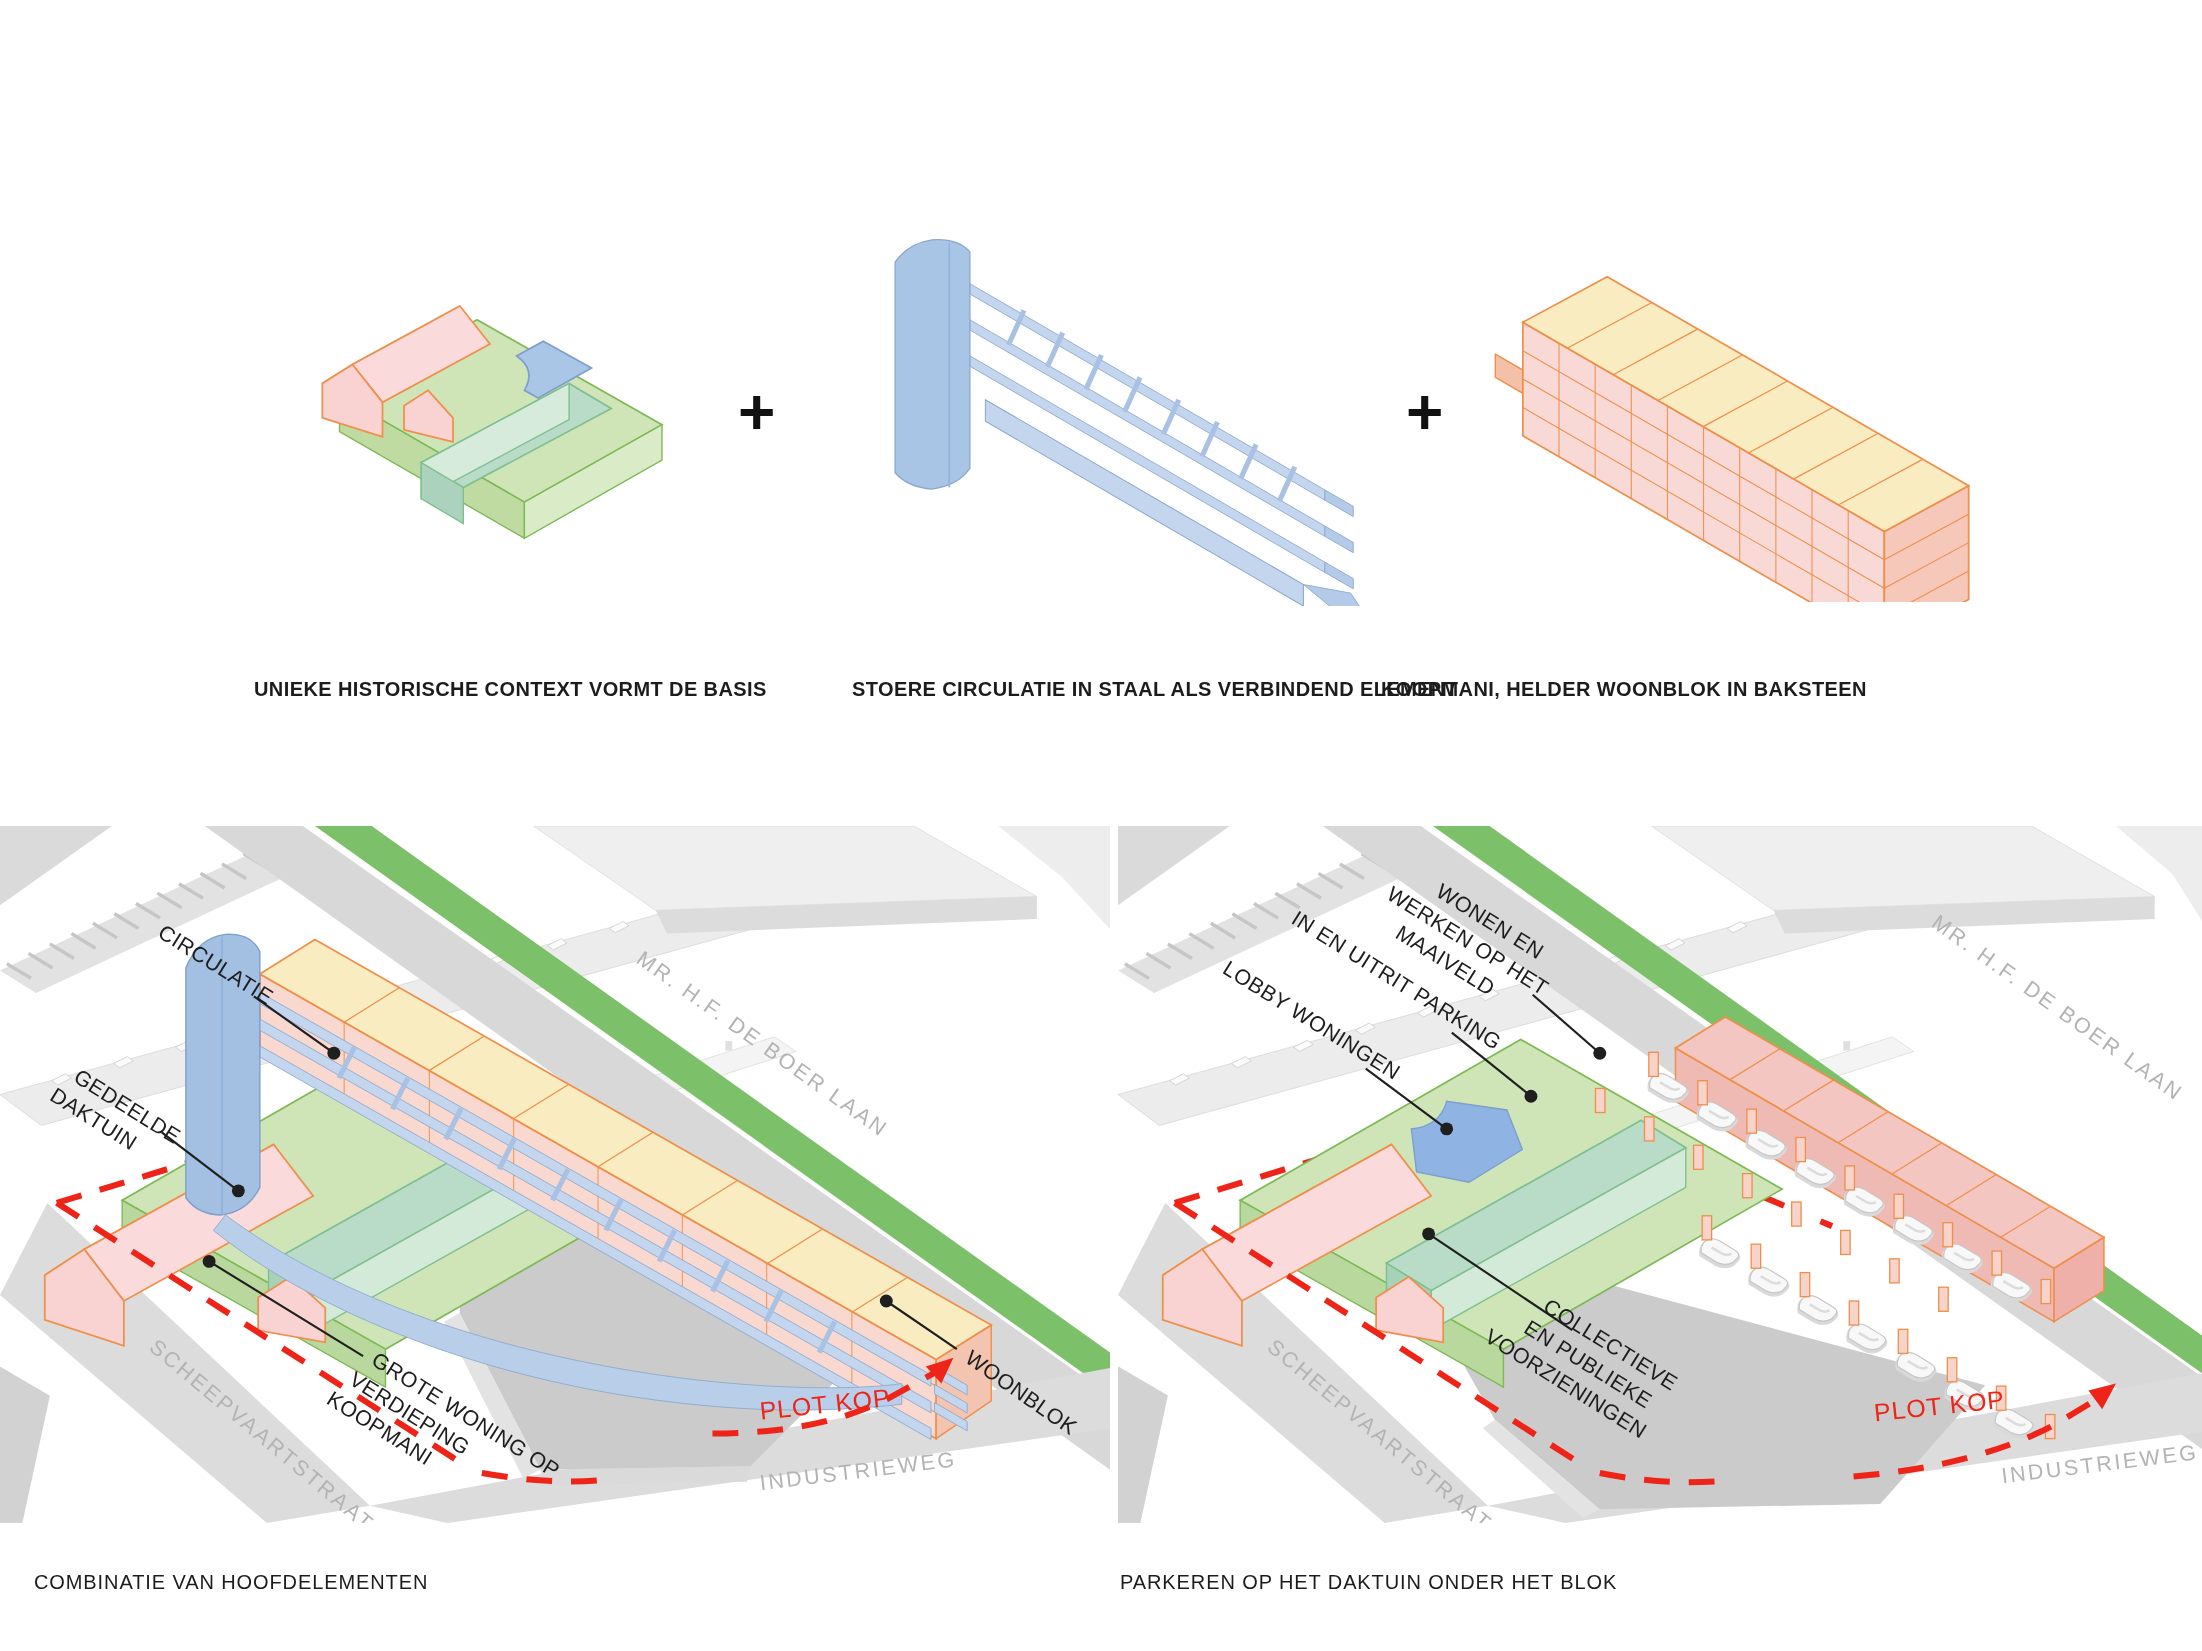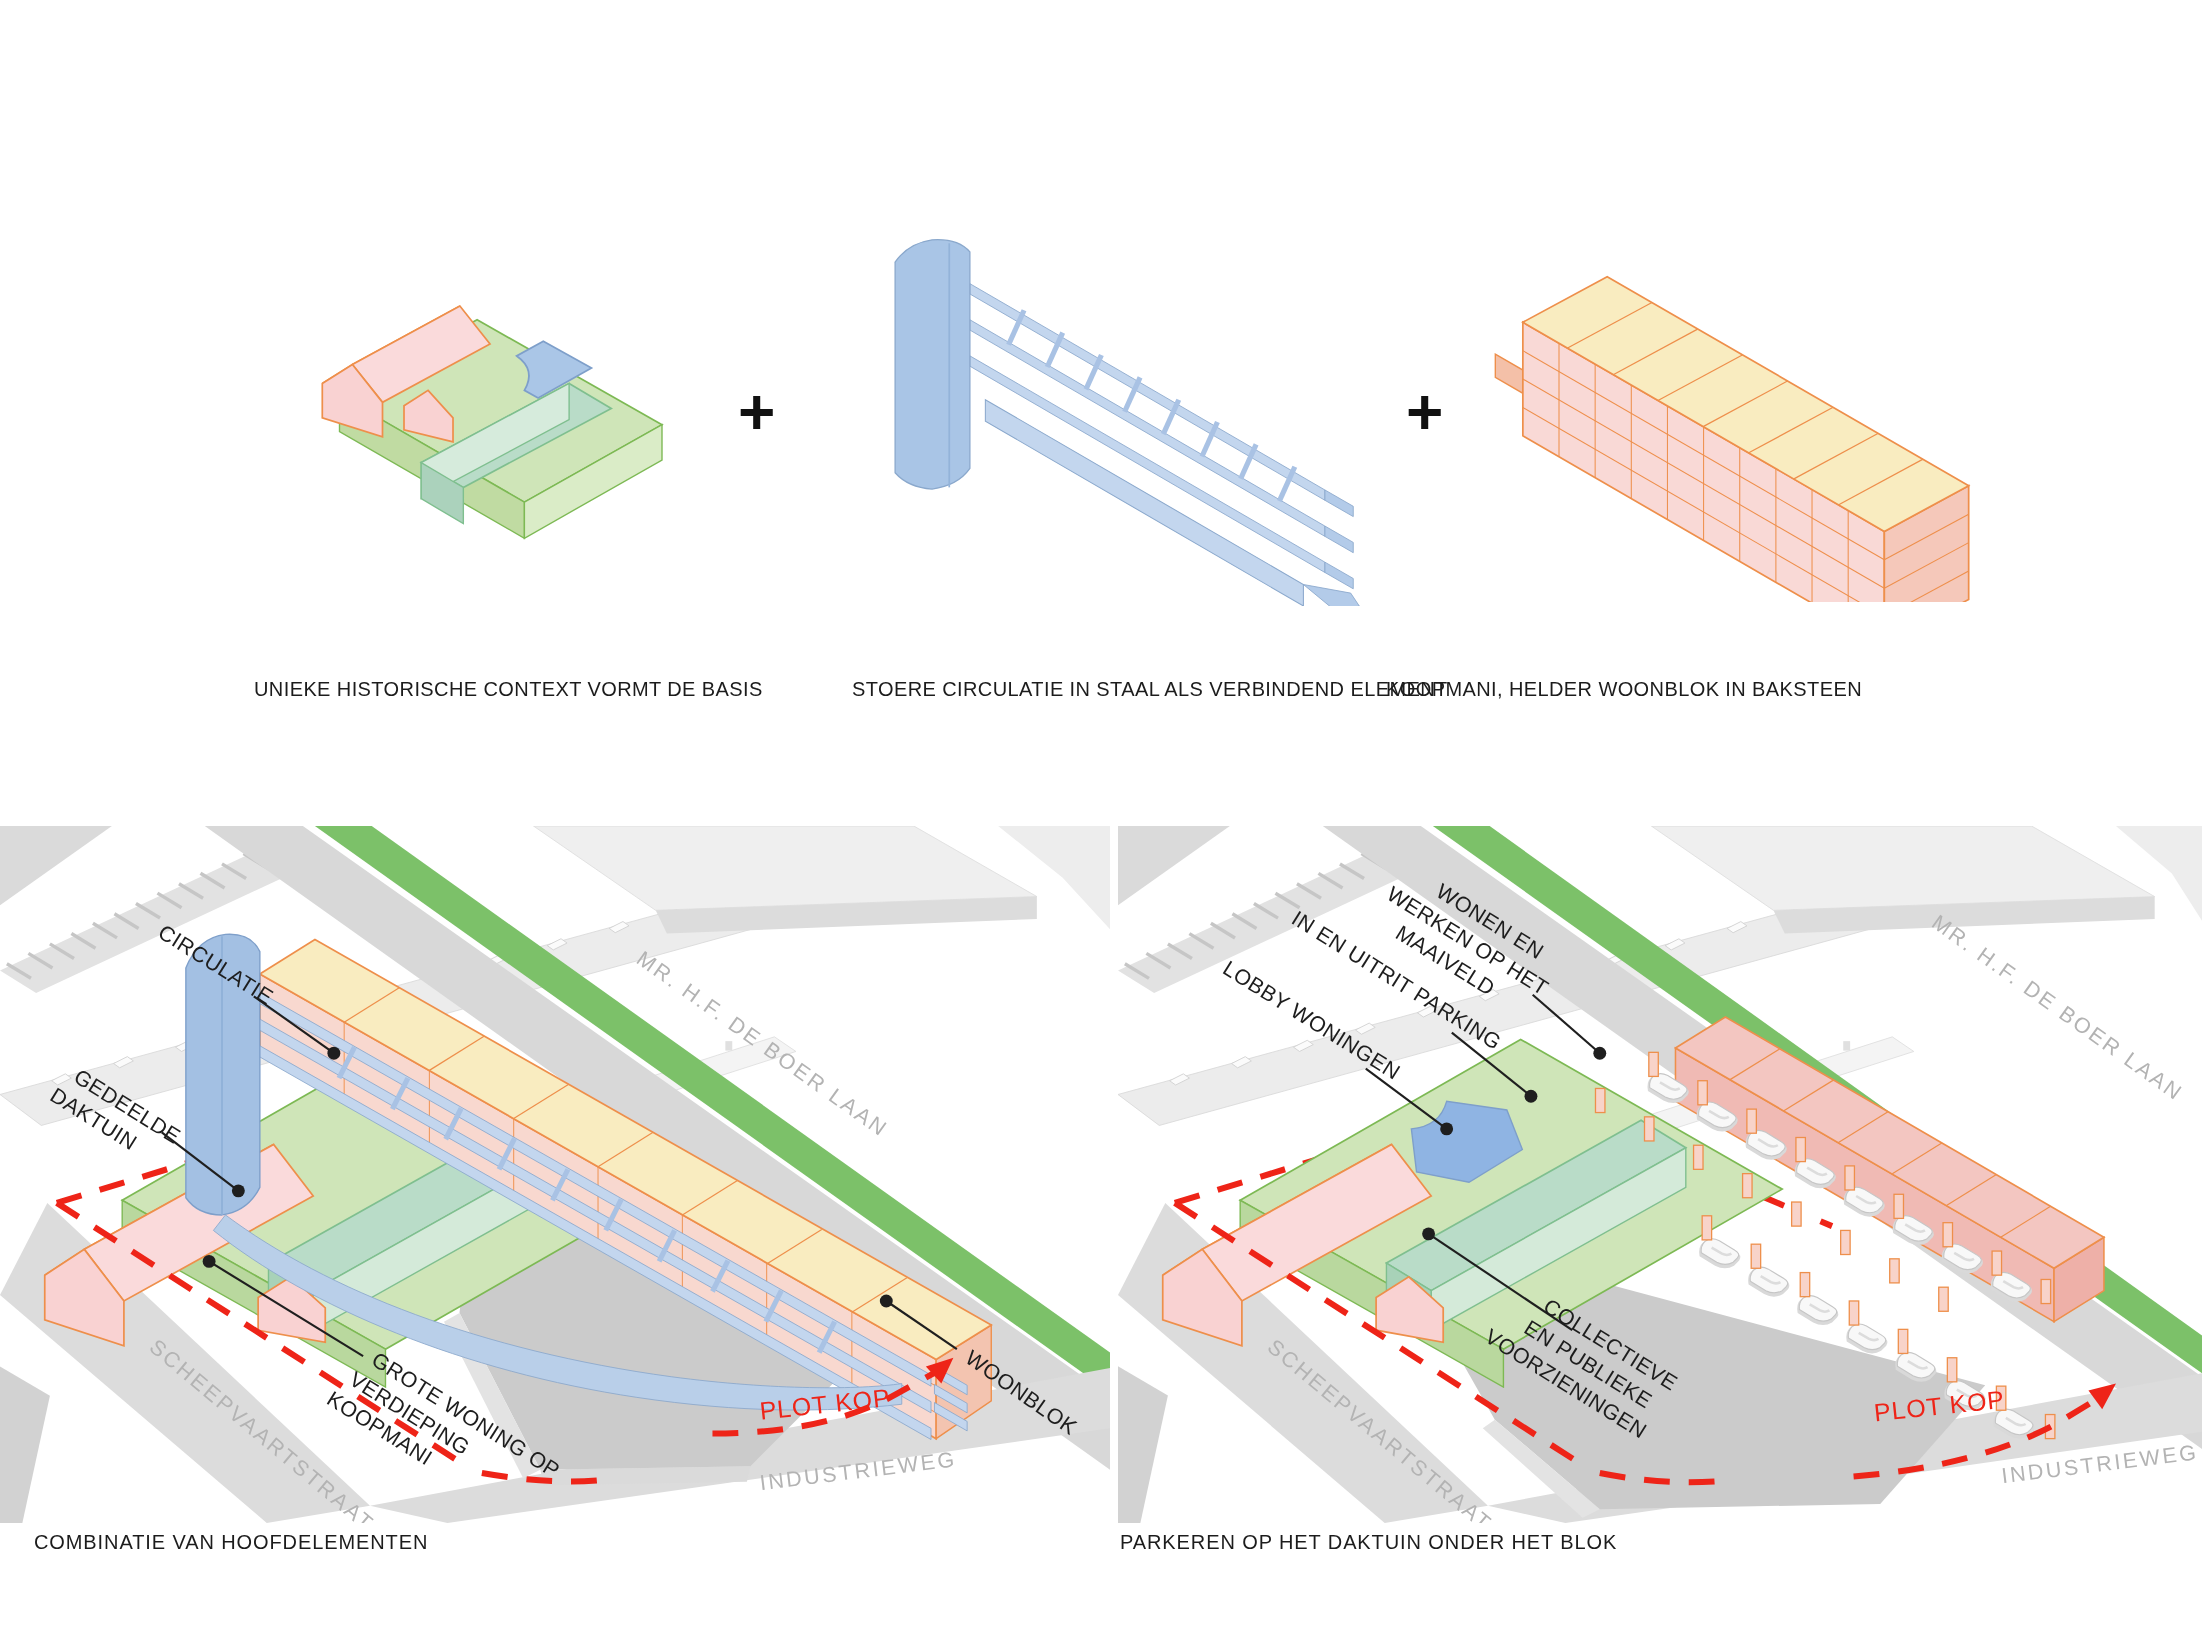--- a/index.html
+++ b/index.html
@@ -1,20 +1,20 @@
 <!DOCTYPE html>
 <html style="font-size:13.8px"><head>
 <meta charset="utf-8">
 <style>
   html,body{margin:0;padding:0;background:#ffffff;}
   #canvas{position:relative;width:2203px;height:1652px;background:#ffffff;overflow:hidden;
           font-family:"Liberation Sans",sans-serif;}
   .abs{position:absolute;}
-  .caption{font-size:20px;letter-spacing:0.4px;color:#1c1c1c;text-align:center;white-space:nowrap;}
-  .caption-bl{font-size:20px;letter-spacing:0.9px;color:#1c1c1c;white-space:nowrap;text-align:left;}
+  .caption{font-size:20px;letter-spacing:0.4px;color:#1c1c1c;text-align:center;white-space:nowrap;font-weight:bold;}
+  .caption-bl{font-size:20px;letter-spacing:0.9px;color:#1c1c1c;white-space:nowrap;text-align:left;margin-top:40px;}
   .plus{font-size:64px;font-weight:700;color:#111;line-height:1;}
   svg text{font-family:"Liberation Sans",sans-serif;}
   .lbl{font-size:25px;fill:#1d1d1d;letter-spacing:.5px;}
   .street{font-size:25px;fill:#b3b3b3;letter-spacing:3px;}
   .plot{font-size:29px;fill:#ee2418;letter-spacing:1px;}
   .leader{stroke:#1f1f1f;stroke-width:2.5;fill:none;}
   .dot{fill:#1f1f1f;}
   .reddash{stroke:#ee2418;stroke-width:7;fill:none;}
 </style>
 </head>

